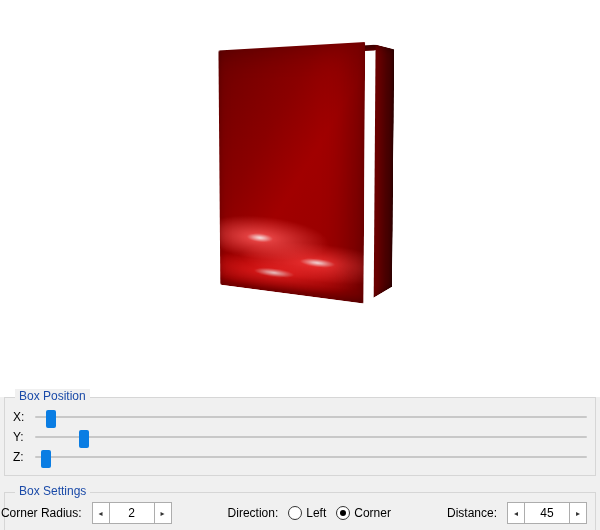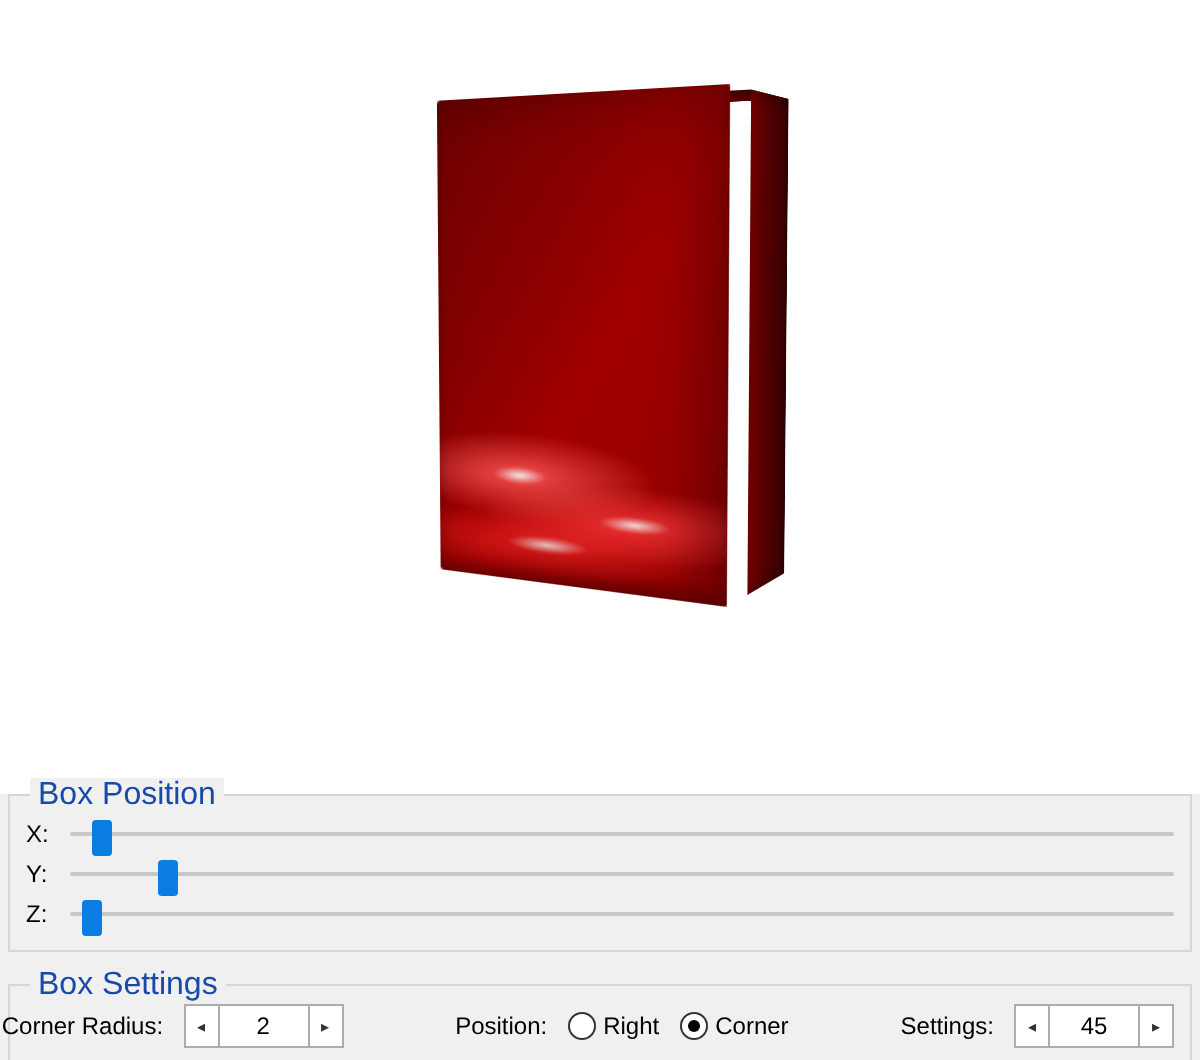--- a/index.html
+++ b/index.html
@@ -91,21 +91,21 @@
     right: 0;
     border-top: 1px solid #d6d6d6;
   }
   .group-title {
     position: absolute;
     top: -8px;
     left: 10px;
     background: #f0f0f0;
     padding: 0 4px;
     color: #1a4aa8;
-    font-size: 16px;
+    font-size: 12px;
   }
   .gb-pos {
     height: 62px;
   }
   .gb-set {
     height: 24px;
     margin-top: 16px;
   }
   .slider-row {
     display: flex;
@@ -255,33 +255,33 @@
           <span>◂</span>
         </div>
         <input type="text" value="2" style="">
         <div class="spin-btn spin-right">
           <span>▸</span>
         </div>
       </div>
 
       <span class="spacer-flex"></span>
 
-      <span class="label">Position:</span>
+      <span class="label">Direction:</span>
       <span class="radio" id="radio-left">
         <span class="dot"></span>
-        <span>Right</span>
+        <span>Left</span>
       </span>
       <span class="radio checked" id="radio-right">
         <span class="dot"></span>
         <span>Corner</span>
       </span>
 
       <span class="spacer-flex"></span>
 
-      <span class="label">Settings:</span>
+      <span class="label">Distance:</span>
       <div class="spinner">
         <div class="spin-btn spin-left">
           <span>◂</span>
         </div>
         <input type="text" value="45" style="">
         <div class="spin-btn spin-right">
           <span>▸</span>
         </div>
       </div>
     </div>

